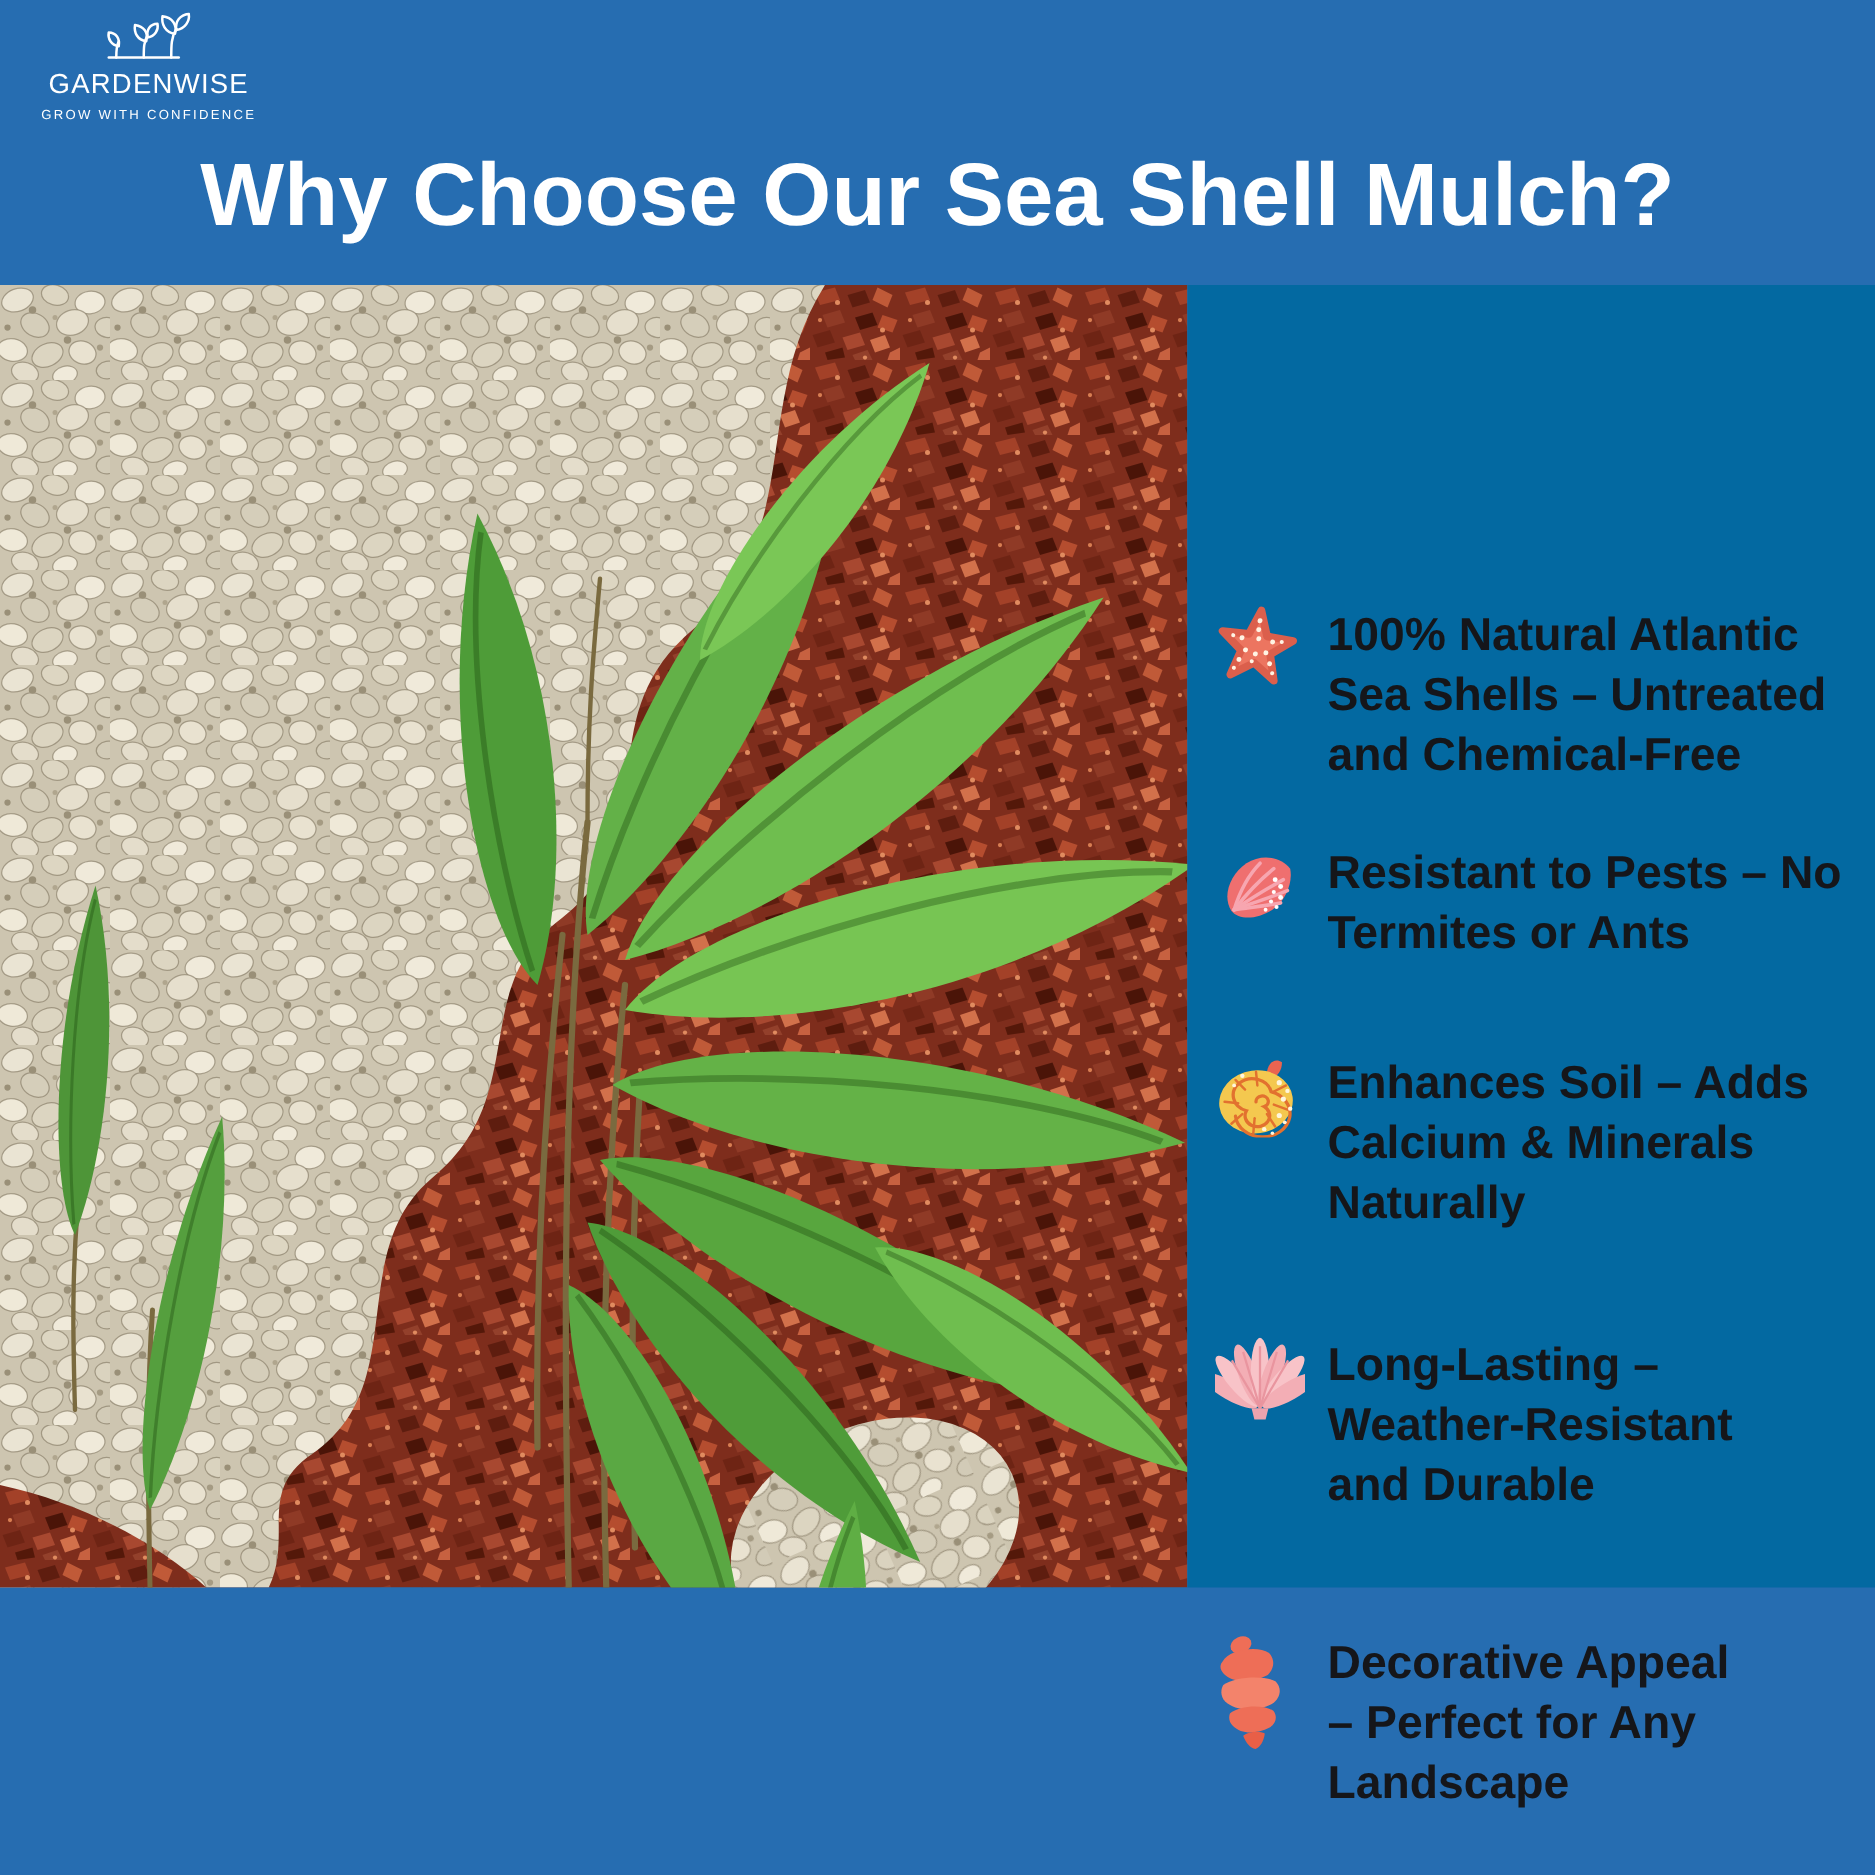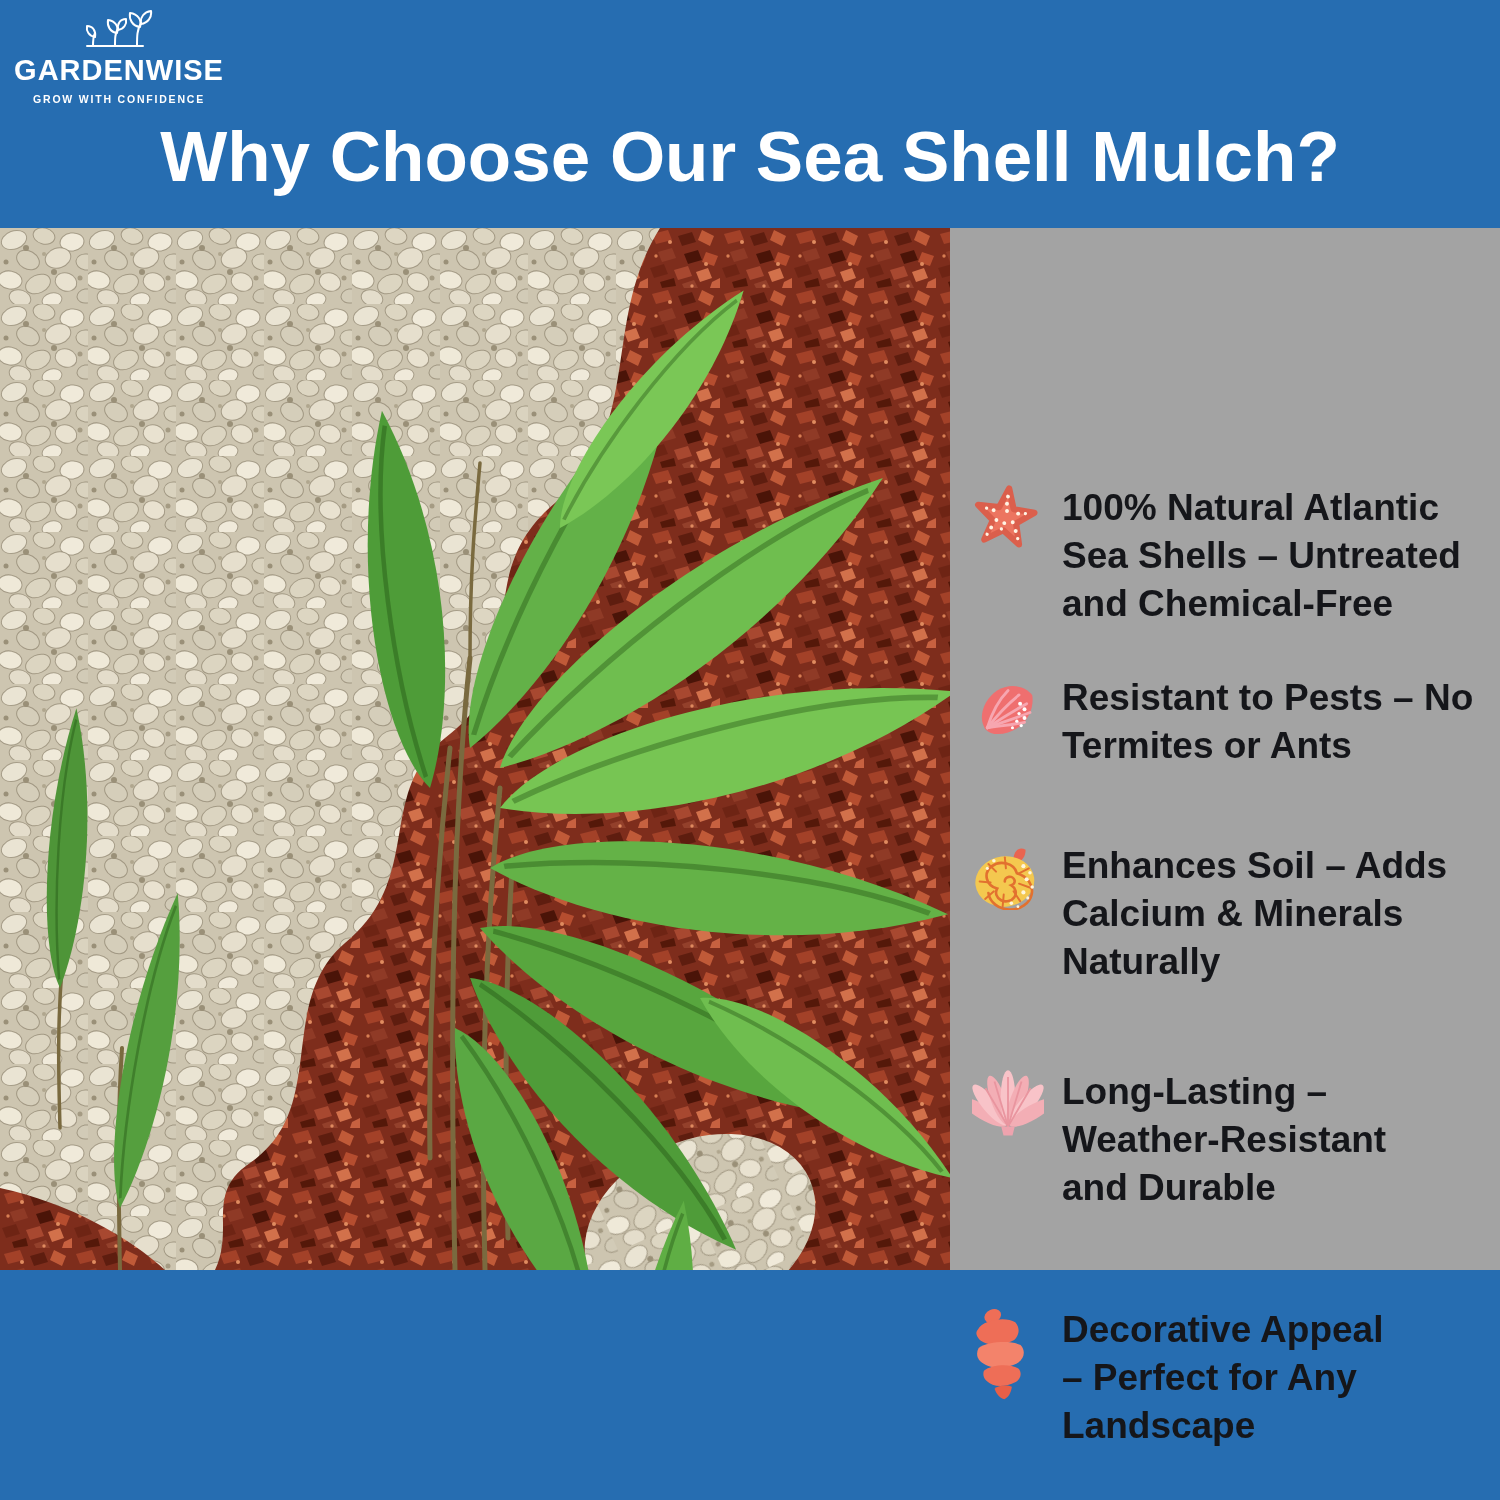--- a/index.html
+++ b/index.html
@@ -1,27 +1,27 @@
 <!DOCTYPE html>
 <html><head>
 <meta charset="utf-8">
 <style>
   html,body{margin:0;padding:0;background:#1b4f85;}
   .canvas{position:relative;width:1500px;height:1500px;overflow:hidden;
           background:#266DB1;font-family:"Liberation Sans",sans-serif;}
   
   .logo{position:absolute;left:14px;top:10px;width:210px;text-align:center;color:#fff;}
   .logo svg{display:block;margin:0 auto;}
-  .brand-name{font-size:29px;font-weight:bold;letter-spacing:1px;margin-top:4px;white-space:nowrap;}
-  .brand-tagline{font-size:10.5px;font-weight:bold;letter-spacing:1.8px;margin-top:6px;white-space:nowrap;}
+  .brand-name{font-size:22px;font-weight:normal;letter-spacing:1px;margin-top:4px;white-space:nowrap;}
+  .brand-tagline{font-size:10.5px;font-weight:normal;letter-spacing:1.8px;margin-top:6px;white-space:nowrap;}
   .title{position:absolute;left:0;top:116px;width:1500px;margin:0;text-align:center;
          color:#ffffff;font-size:71px;font-weight:800;letter-spacing:0;}
   
   .photo{position:absolute;left:0;top:228px;width:950px;height:1042px;margin:0;}
-  .panel{position:absolute;left:950px;top:228px;width:550px;height:1042px;background:#a3a3a3;}
+  .panel{position:absolute;left:950px;top:228px;width:550px;height:1042px;background:#0369a1;}
   .benefit{position:absolute;left:0;width:550px;}
   .benefit .bicon{position:absolute;left:22px;top:0;}
   .benefit p{margin:0 0 0 112px;font-size:37px;line-height:48px;font-weight:bold;color:#15161a;}
   .b1{top:256px;} .b1 p{max-width:430px;}
   .b2{top:446px;} .b2 p{max-width:425px;}
   .b3{top:614px;} .b3 p{max-width:430px;}
   .b4{top:840px;} .b4 p{max-width:340px;}
   .b5{top:1078px;} .b5 p{max-width:330px;}
   
   .note{position:absolute;left:40px;top:1300px;width:1330px;color:#ffffff;

